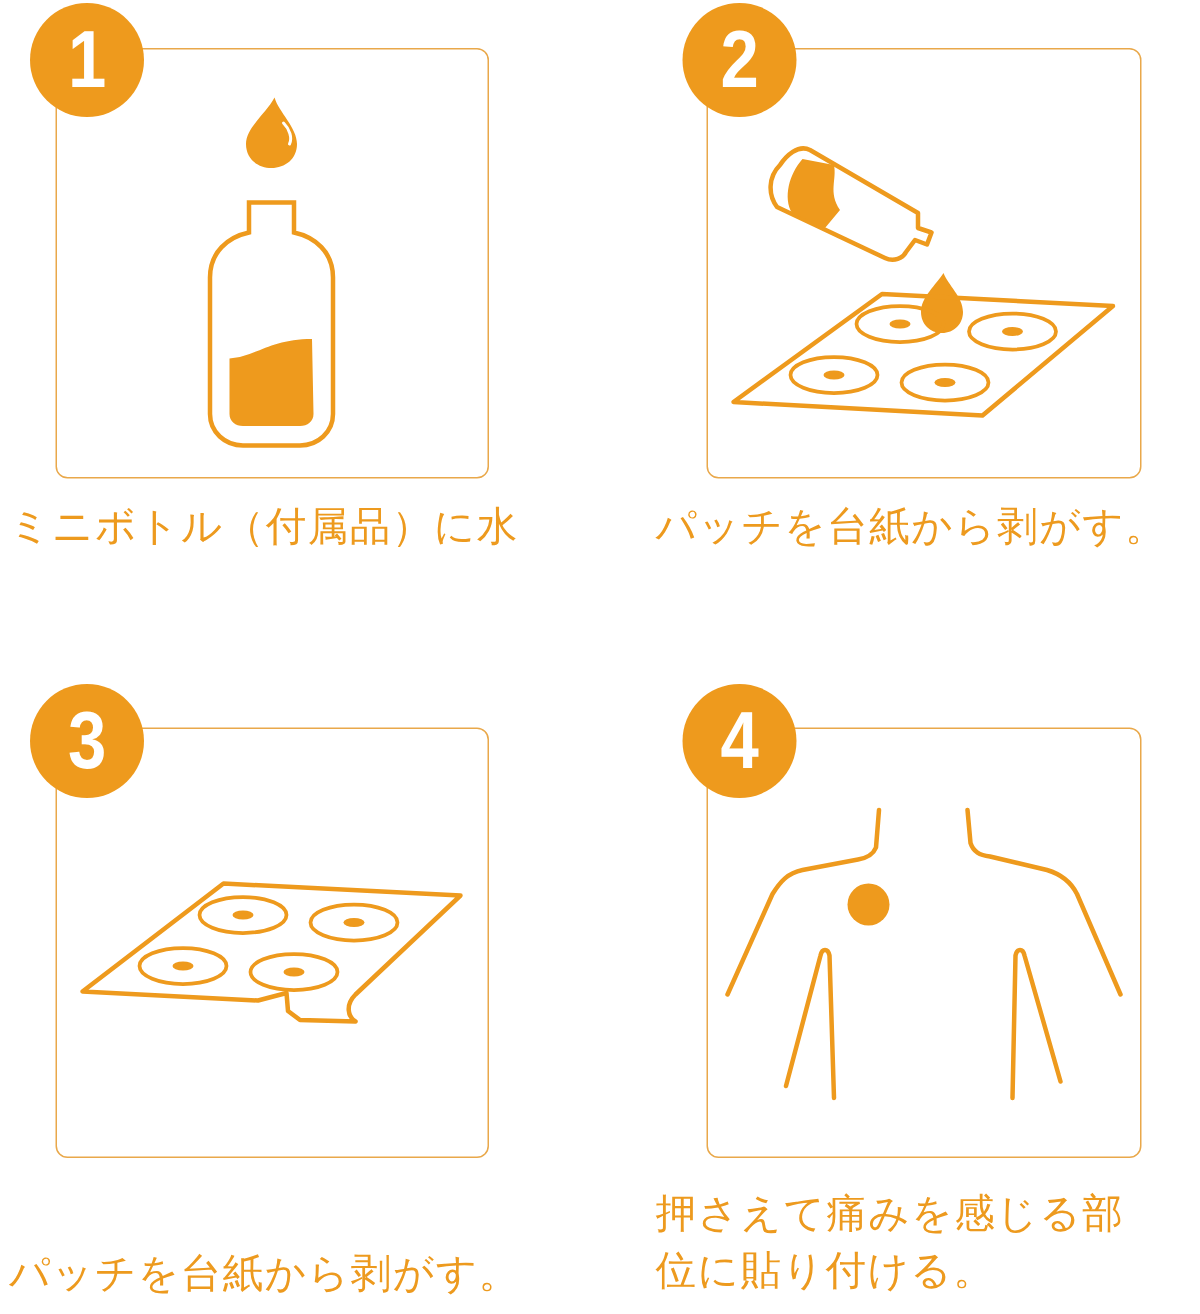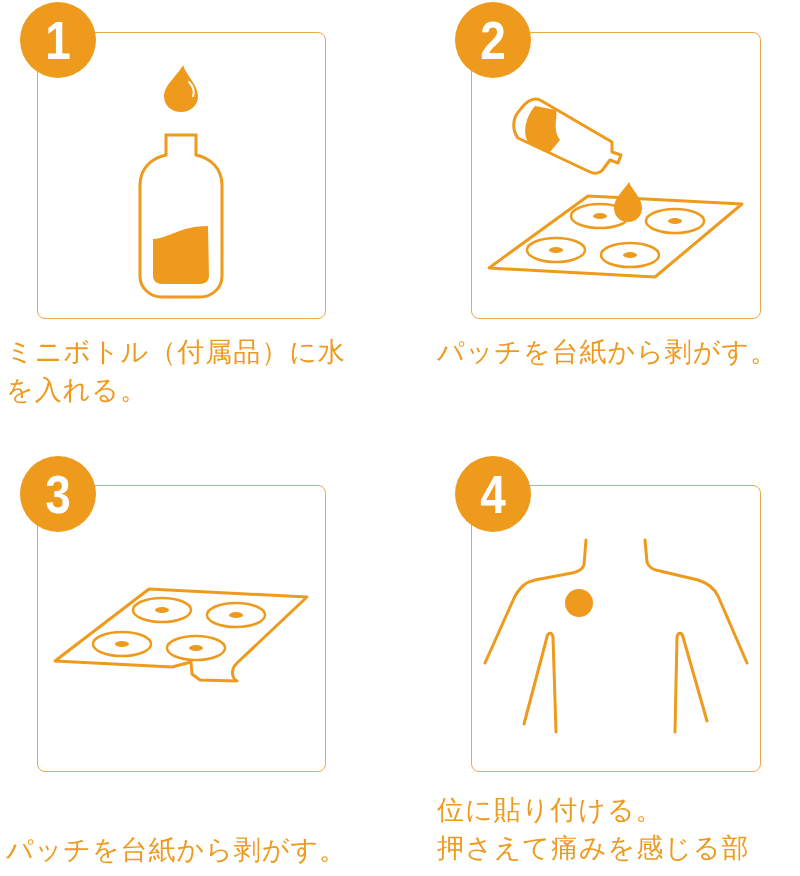--- a/index.html
+++ b/index.html
@@ -21,21 +21,20 @@
   <div class="frame" style="left:37px;top:32px;width:289px;height:287px;"></div>
   <div class="badge" style="left:20px;top:2px;"><span>1</span></div>
   <svg width="800" height="876" style="left:0;top:0;">
     <path d="M183 65 C178 75 164 85 164 96 C164 106 172 112 181 112 C190 112 198 106 198 96 C198 85 186 75 183 65 Z" fill="#EE9A1D"></path>
     <path d="M189 82 C193 86 195 92 193 96" stroke="#fff" stroke-width="2" fill="none" stroke-linecap="round"></path>
     <path d="M166 135 L196 135 L196 155 C210 158 222 168 222 185 L222 276 C222 288 212 297 200 297 L162 297 C150 297 140 288 140 276 L140 185 C140 168 152 158 166 155 Z" fill="none" stroke="#EE9A1D" stroke-width="3"></path>
     <path d="M153 239 C170 238 180 226 208 226 L209 276 C209 281 205 284 200 284 L162 284 C157 284 153 281 153 276 Z" fill="#EE9A1D"></path>
   </svg>
   <div class="caption" style="left:6px;top:335px;">
     <div>ミニボトル（付属品）に水</div>
-    <div>を入れる。</div>
   </div>
 </div>
 
 <div class="step">
   <div class="frame" style="left:471px;top:32px;width:290px;height:287px;"></div>
   <div class="badge" style="left:455px;top:2px;"><span>2</span></div>
   <svg width="800" height="876" style="left:0;top:0;">
     <path d="M520 110 C512 118 512 130 518 138 L590 172 C596 175 602 172 604 168 L610 160 L618 163 L621 155 L612 152 L612 142 L540 100 C532 96 524 104 520 110 Z" fill="none" stroke="#EE9A1D" stroke-width="3" stroke-linejoin="round"></path>
     <path d="M535 106 L556 110 C558 120 552 128 560 140 L550 152 L528 142 C522 132 526 116 535 106 Z" fill="#EE9A1D"></path>
     <path d="M629 182 C624 190 614 198 614 208 C614 216 620 222 628 222 C636 222 642 216 642 208 C642 198 632 190 629 182 Z" fill="#EE9A1D"></path>
@@ -79,16 +78,16 @@
   <svg width="800" height="876" style="left:0;top:0;">
     <g fill="none" stroke="#EE9A1D" stroke-width="3" stroke-linecap="round" stroke-linejoin="round">
       <path d="M586 540 L584 565 C582 570 578 572 572 573 L535 580 C525 582 520 588 515 596 L485 663"></path>
       <path d="M645 540 L647 562 C649 568 653 570 660 571 L698 580 C708 583 714 588 718 596 L747 663"></path>
       <path d="M524 724 L547 637 C548 632 552 632 553 637 L556 732"></path>
       <path d="M707 721 L683 637 C682 632 678 632 677 637 L675 732"></path>
     </g>
     <circle cx="579" cy="603" r="14" fill="#EE9A1D"></circle>
   </svg>
   <div class="caption" style="left:437px;top:793px;">
+    <div>押さえて痛みを感じる部</div>
     <div>位に貼り付ける。</div>
-    <div>押さえて痛みを感じる部</div>
   </div>
 </div>
 
 </body></html>

